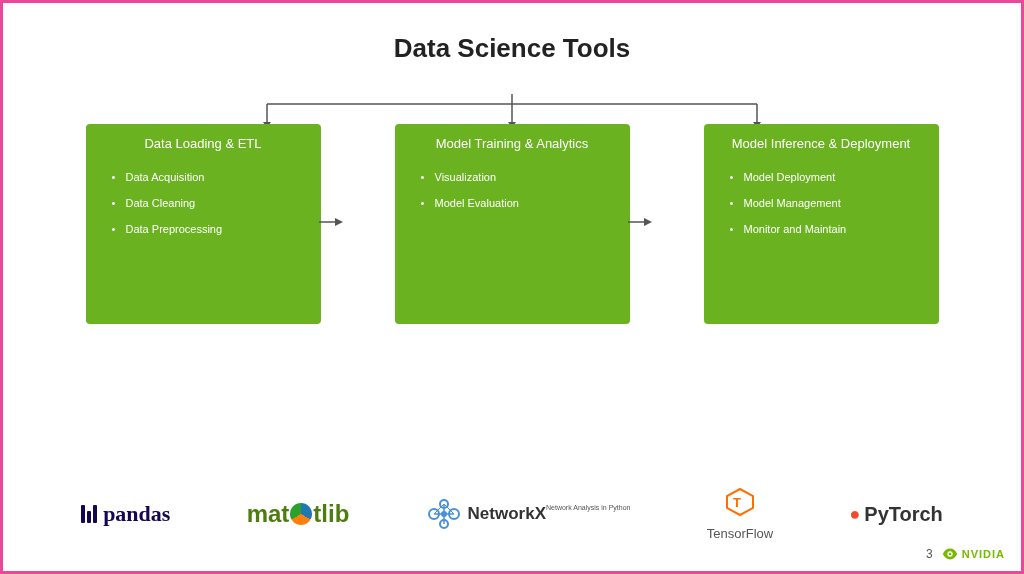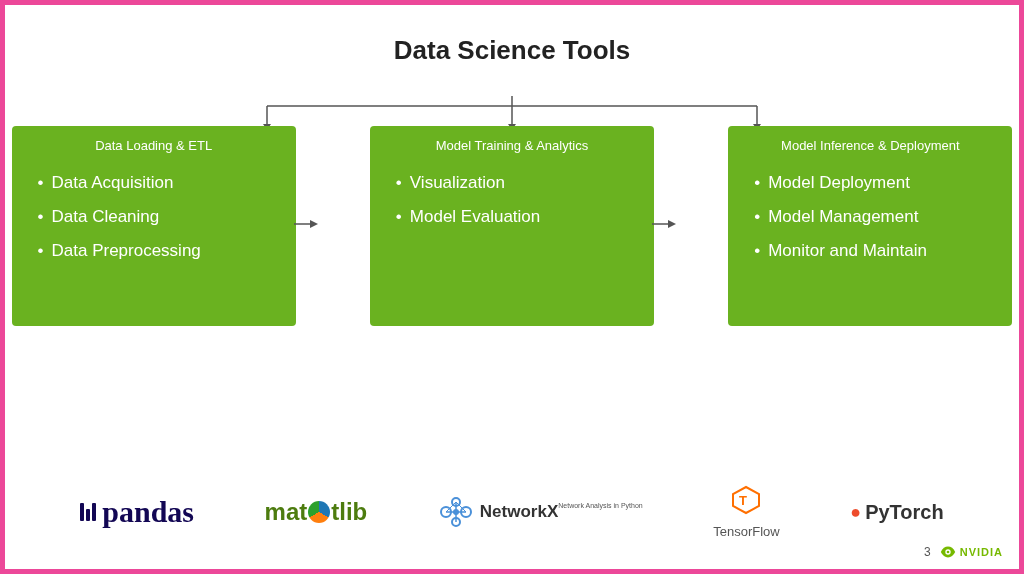--- a/index.html
+++ b/index.html
@@ -9,21 +9,21 @@
       background: #fff;
       font-family: Arial, sans-serif;
       overflow: hidden;
       position: relative;
     }
 
     .slide {
       width: 1024px;
       height: 574px;
       background: #ffffff;
-      border: 5px solid #ec4899;
+      border: 3px solid #ec4899;
       position: relative;
       padding: 20px 40px;
     }
 
     .title {
       text-align: center;
       font-size: 26px;
       font-weight: bold;
       color: #222;
       padding-top: 10px;
@@ -53,21 +53,21 @@
       transform: translateX(-50%);
     }
 
     
     .boxes-row {
       display: flex;
       flex-direction: row;
       gap: 30px;
       align-items: flex-start;
       position: relative;
-      width: 1001px;
+      width: 853px;
     }
 
     .green-box {
       background: #6ab220;
       border-radius: 4px;
       padding: 12px 16px 20px 16px;
       flex: 1;
       min-height: 200px;
       position: relative;
       color: white;
@@ -80,21 +80,21 @@
       margin-bottom: 20px;
       font-weight: normal;
     }
 
     .box-items {
       list-style: none;
       padding-left: 10px;
     }
 
     .box-items li {
-      font-size: 17px;
+      font-size: 11px;
       color: white;
       margin-bottom: 14px;
       position: relative;
       padding-left: 14px;
     }
 
     .box-items li::before {
       content: '•';
       position: absolute;
       left: 0;
@@ -114,21 +114,21 @@
     }
 
     .logo-item {
       display: flex;
       align-items: center;
       justify-content: center;
     }
 
     
     .logo-pandas {
-      font-size: 30px;
+      font-size: 22px;
       font-weight: bold;
       color: #130754;
       font-family: 'Georgia', serif;
       display: flex;
       align-items: center;
       gap: 4px;
     }
 
     .pandas-bars {
       display: flex;

